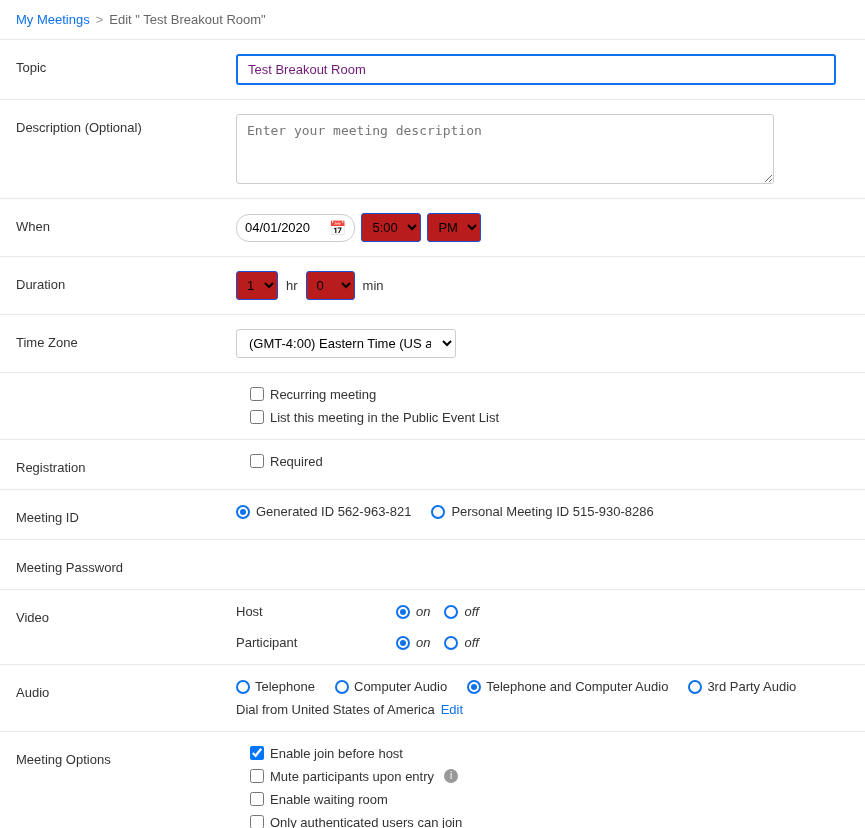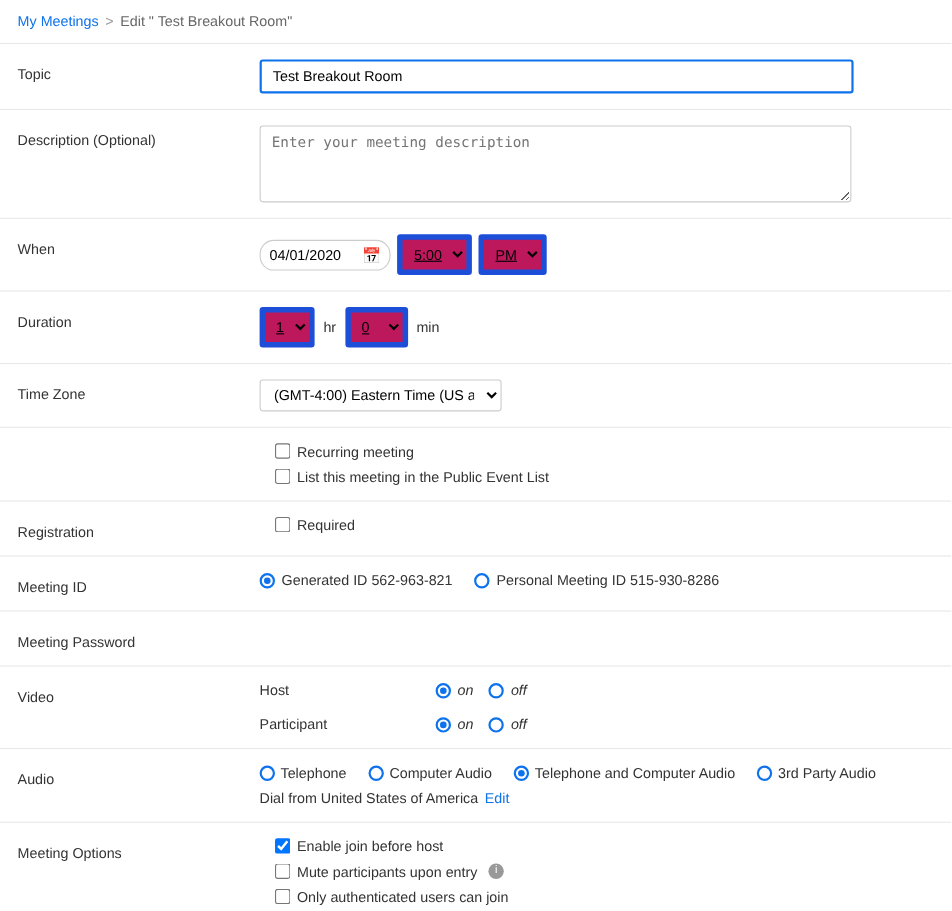--- a/index.html
+++ b/index.html
@@ -50,27 +50,27 @@
     }
 
     .form-content {
       flex: 1;
       display: flex;
       flex-direction: column;
       gap: 8px;
     }
 
     .topic-input {
-      width: 540px;
+      width: 600px;
       padding: 6px 10px;
       border: 2px solid #0e72ed;
       border-radius: 3px;
       font-size: 13px;
       outline: none;
-      color: #000000;
+      color: #701a75;
     }
 
     .description-textarea {
       width: 538px;
       height: 70px;
       padding: 8px 10px;
       border: 1px solid #ccc;
       border-radius: 3px;
       font-size: 13px;
       color: #999;
@@ -101,26 +101,25 @@
       width: 80px;
     }
 
     .cal-icon {
       color: #e74c3c;
       font-size: 14px;
     }
 
     .select-small {
       padding: 5px 6px;
-      border: 5px solid #1d4ed8;
+      border: 1px solid #1d4ed8;
       border-radius: 3px;
       font-size: 13px;
-      background: #be185d;
+      background: #b91c1c;
       cursor: pointer;
-      text-decoration: underline;
     }
 
     .duration-row {
       display: flex;
       align-items: center;
       gap: 8px;
     }
 
     .min-label {
       font-size: 13px;
@@ -440,20 +439,24 @@
       <div class="checkbox-row">
         <input type="checkbox" id="join-before" checked="" style="">
         <label for="join-before">Enable join before host</label>
       </div>
       <div class="checkbox-row">
         <input type="checkbox" id="mute-participants" style="">
         <label for="mute-participants">Mute participants upon entry</label>
         <span class="info-icon">i</span>
       </div>
       <div class="checkbox-row">
+        <input type="checkbox" id="waiting-room" style="">
+        <label for="waiting-room">Enable waiting room</label>
+      </div>
+      <div class="checkbox-row">
         <input type="checkbox" id="auth-users" style="">
         <label for="auth-users">Only authenticated users can join</label>
       </div>
 
     </div>
   </div>
 
 </div>
 
 </body></html>

